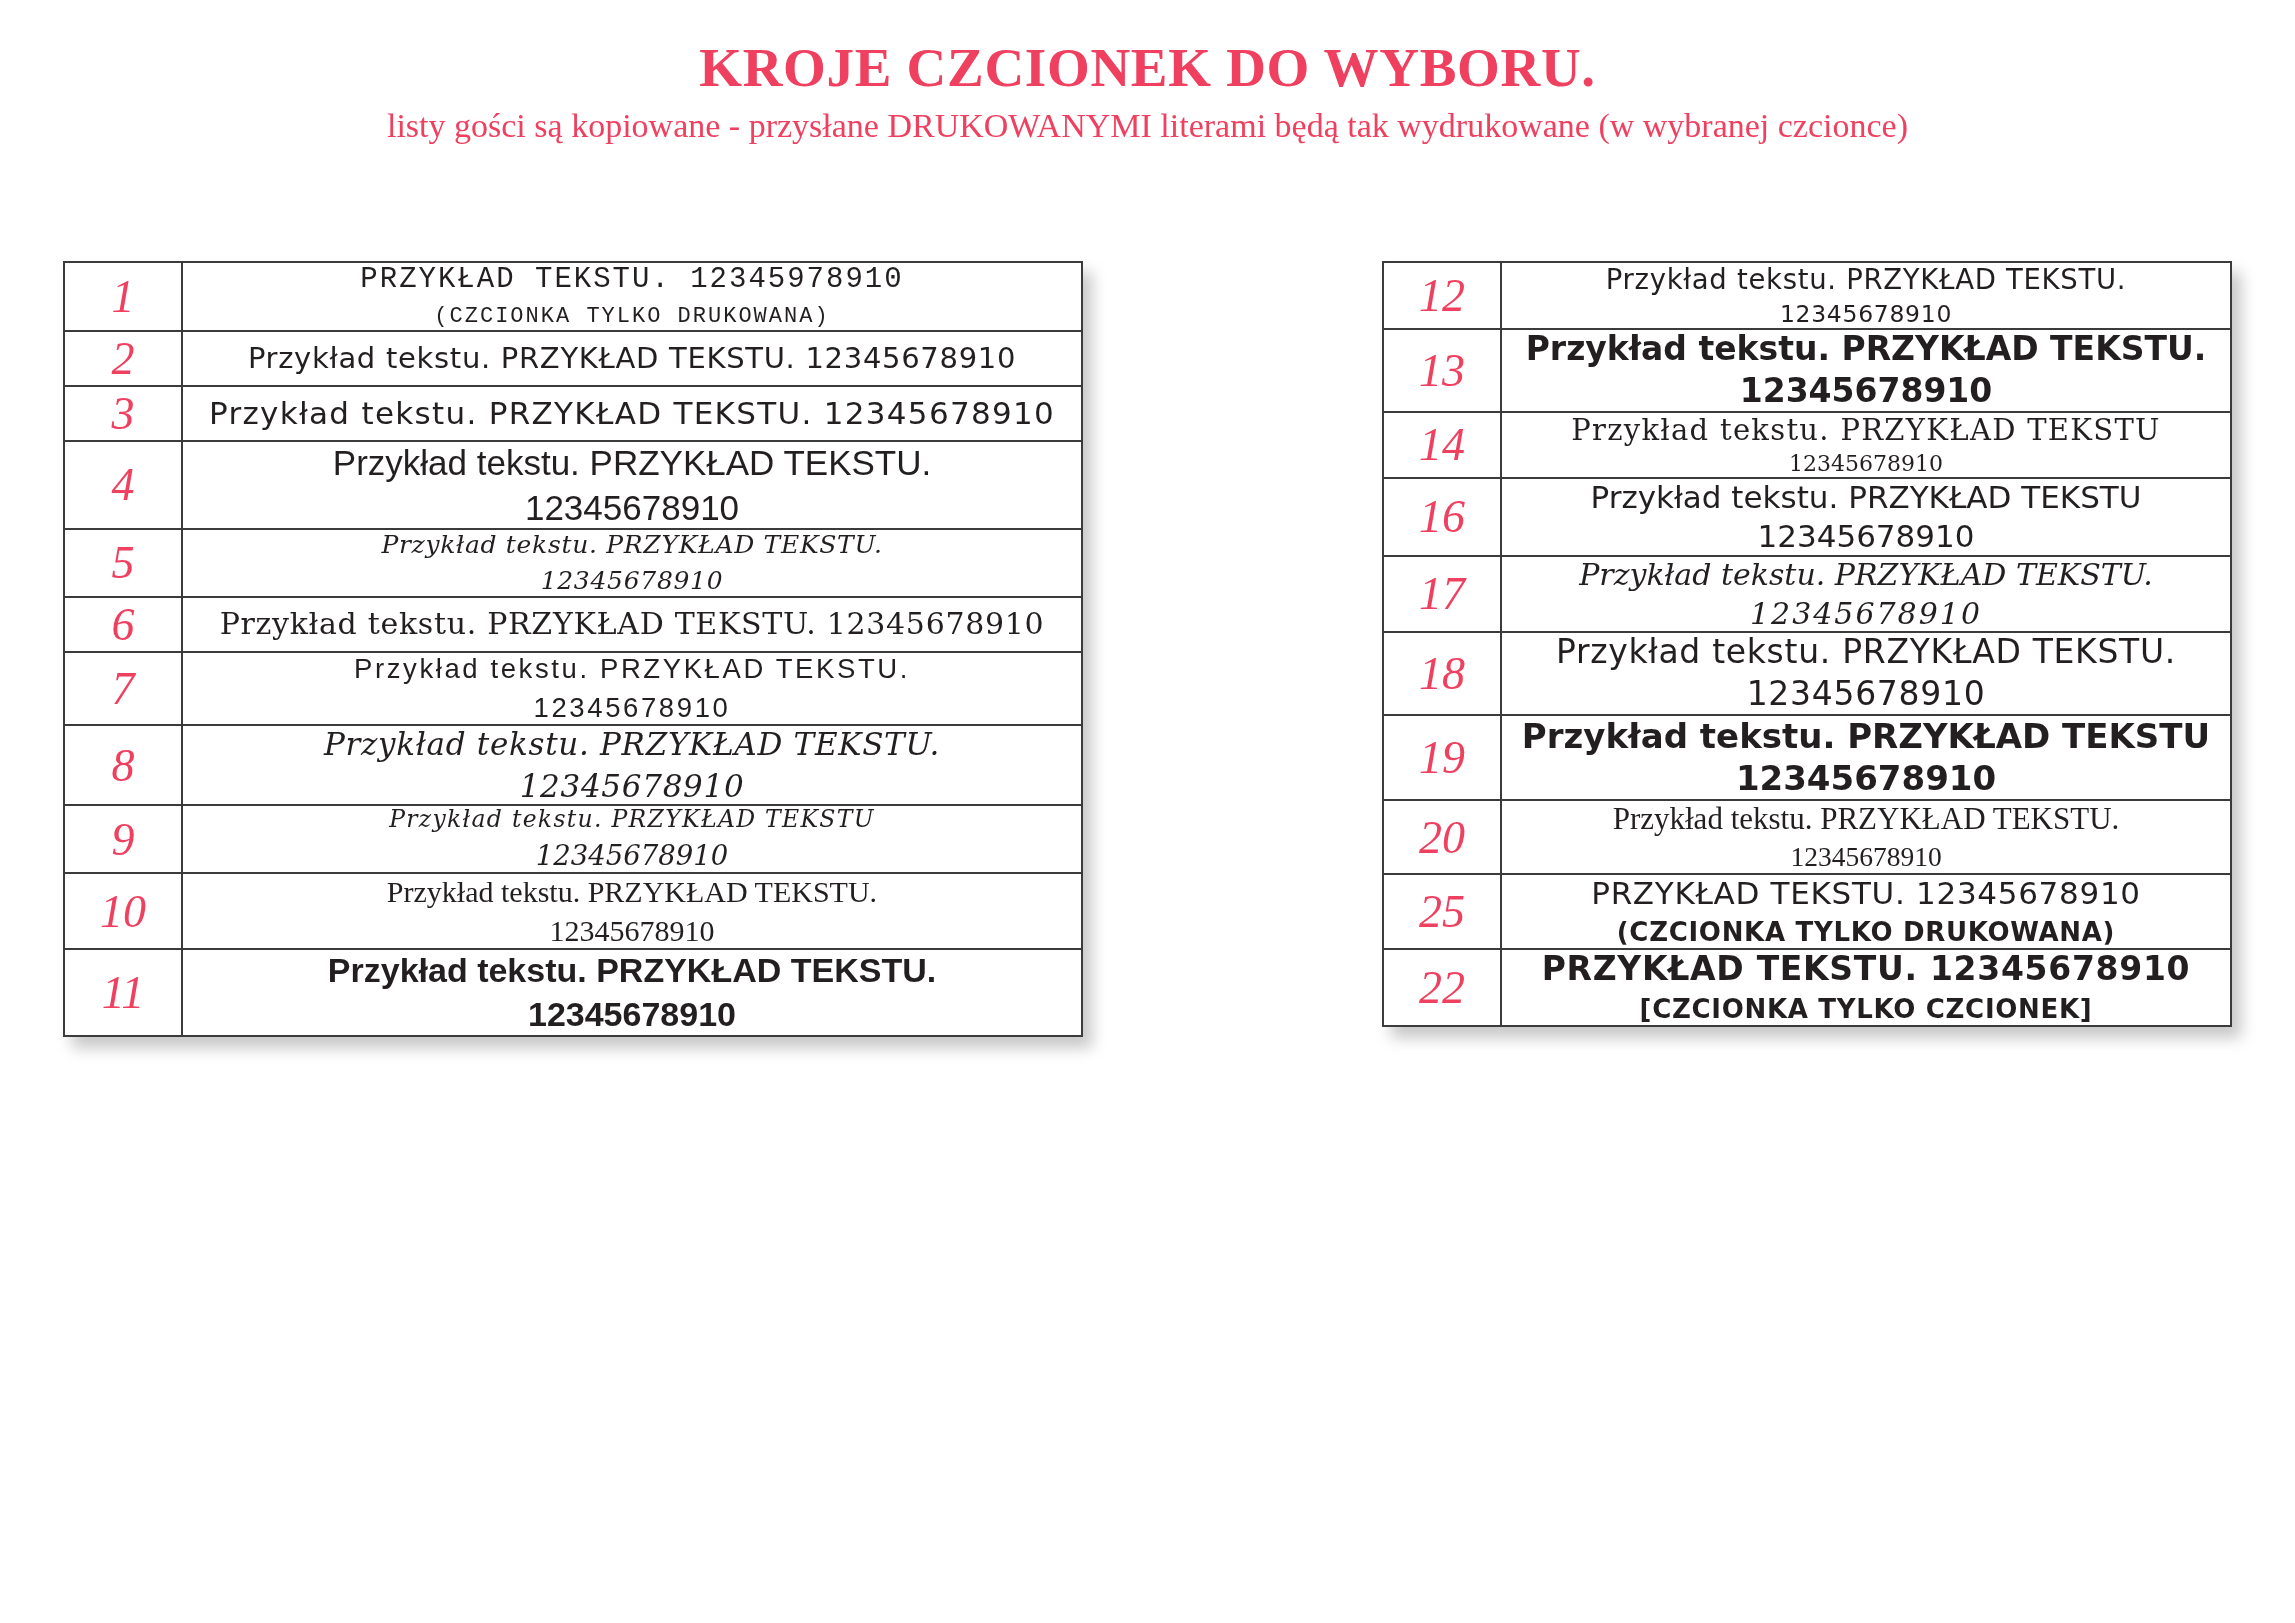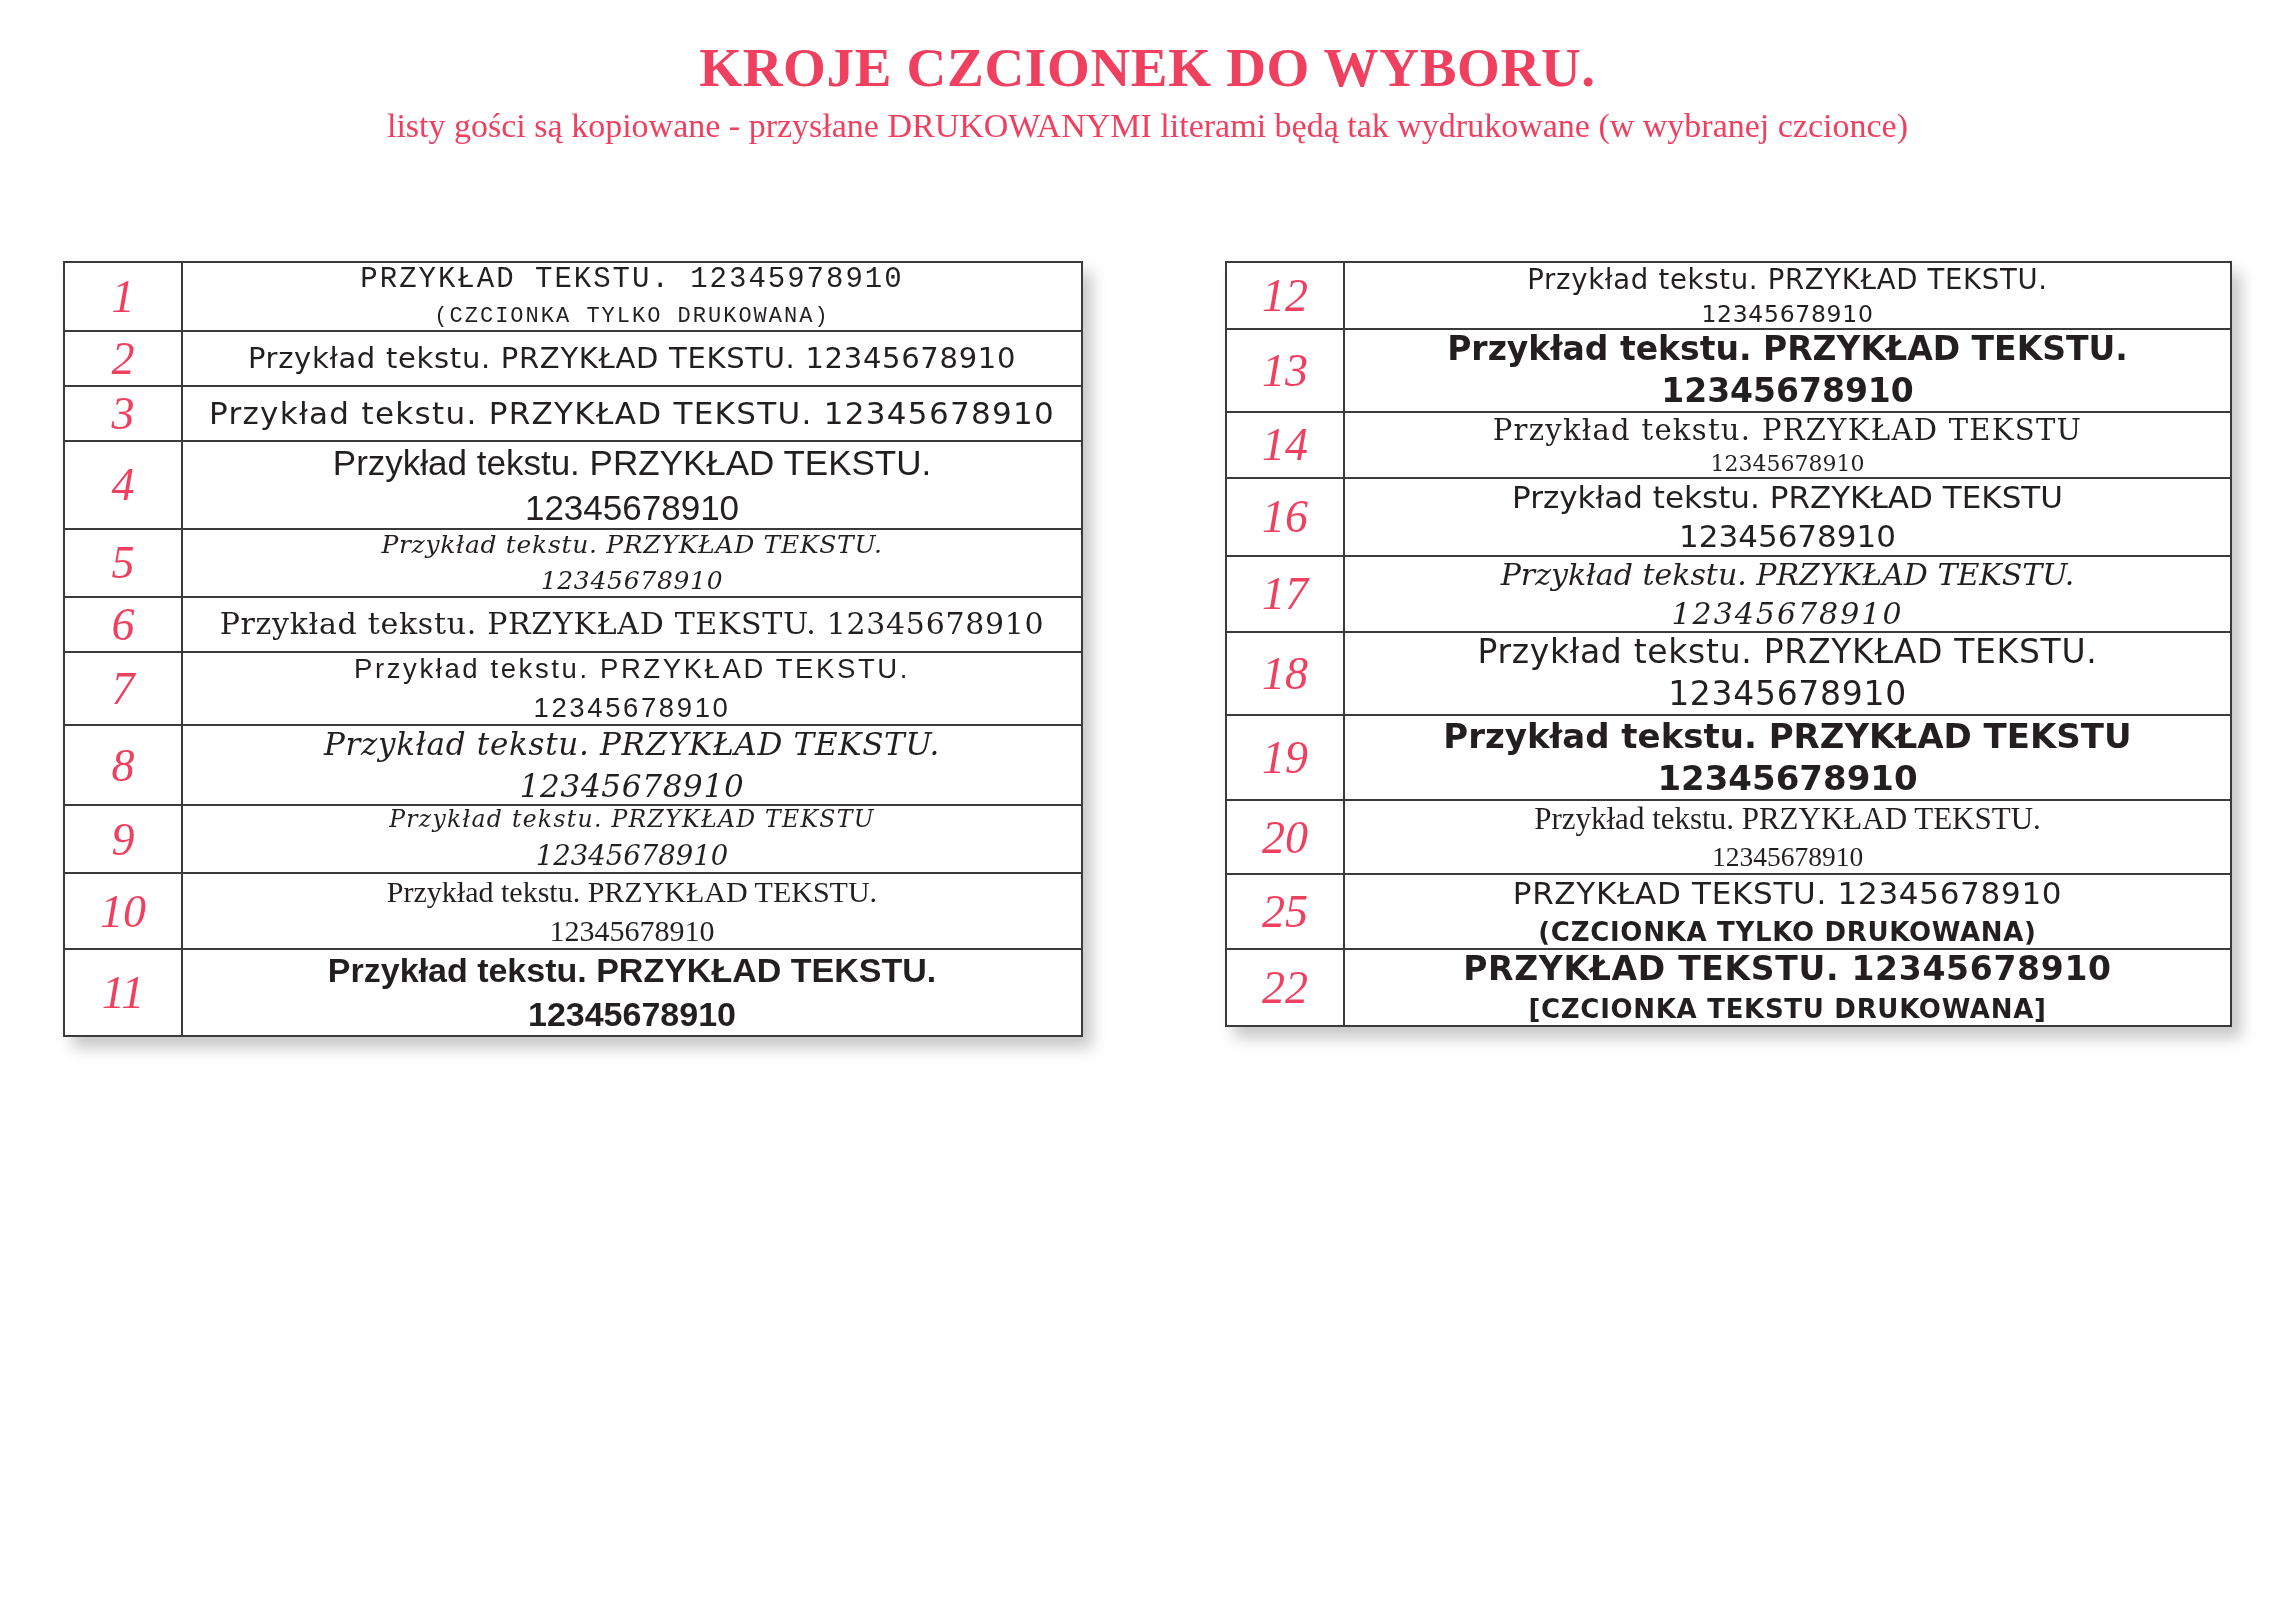--- a/index.html
+++ b/index.html
@@ -61,21 +61,21 @@
     display: flex;
     justify-content: space-between;
     padding: 0 63px;
     box-sizing: border-box;
   }
 
   .table-wrap {
     position: relative;
   }
   .table-wrap.left  { width: 1020px; }
-  .table-wrap.right { width: 1007px; }
+  .table-wrap.right { width: 850px; }
 
   table.fonts {
     border-collapse: collapse;
     width: 100%;
     background: #fdfdfd;
     box-shadow: 9.2px 10.5px 14.4px rgba(0,0,0,0.22);
     border: 2px solid #3b3b3b;
   }
   table.fonts td {
     border: 2px solid #3b3b3b;
@@ -317,21 +317,21 @@
             <td class="num">25</td>
             <td class="sample s21">
               <span class="line1">PRZYKŁAD TEKSTU. 12345678910</span>
               <span class="line2">(CZCIONKA TYLKO DRUKOWANA)</span>
             </td>
           </tr>
           <tr>
             <td class="num">22</td>
             <td class="sample s22">
               <span class="line1">PRZYKŁAD TEKSTU. 12345678910</span>
-              <span class="line2">[CZCIONKA TEKSTU DRUKOWANA]</span>
+              <span class="line2">[CZCIONKA TYLKO CZCIONEK]</span>
             </td>
           </tr>
         </tbody>
       </table>
     </div>
 
   </div>
 </div>
 
 

